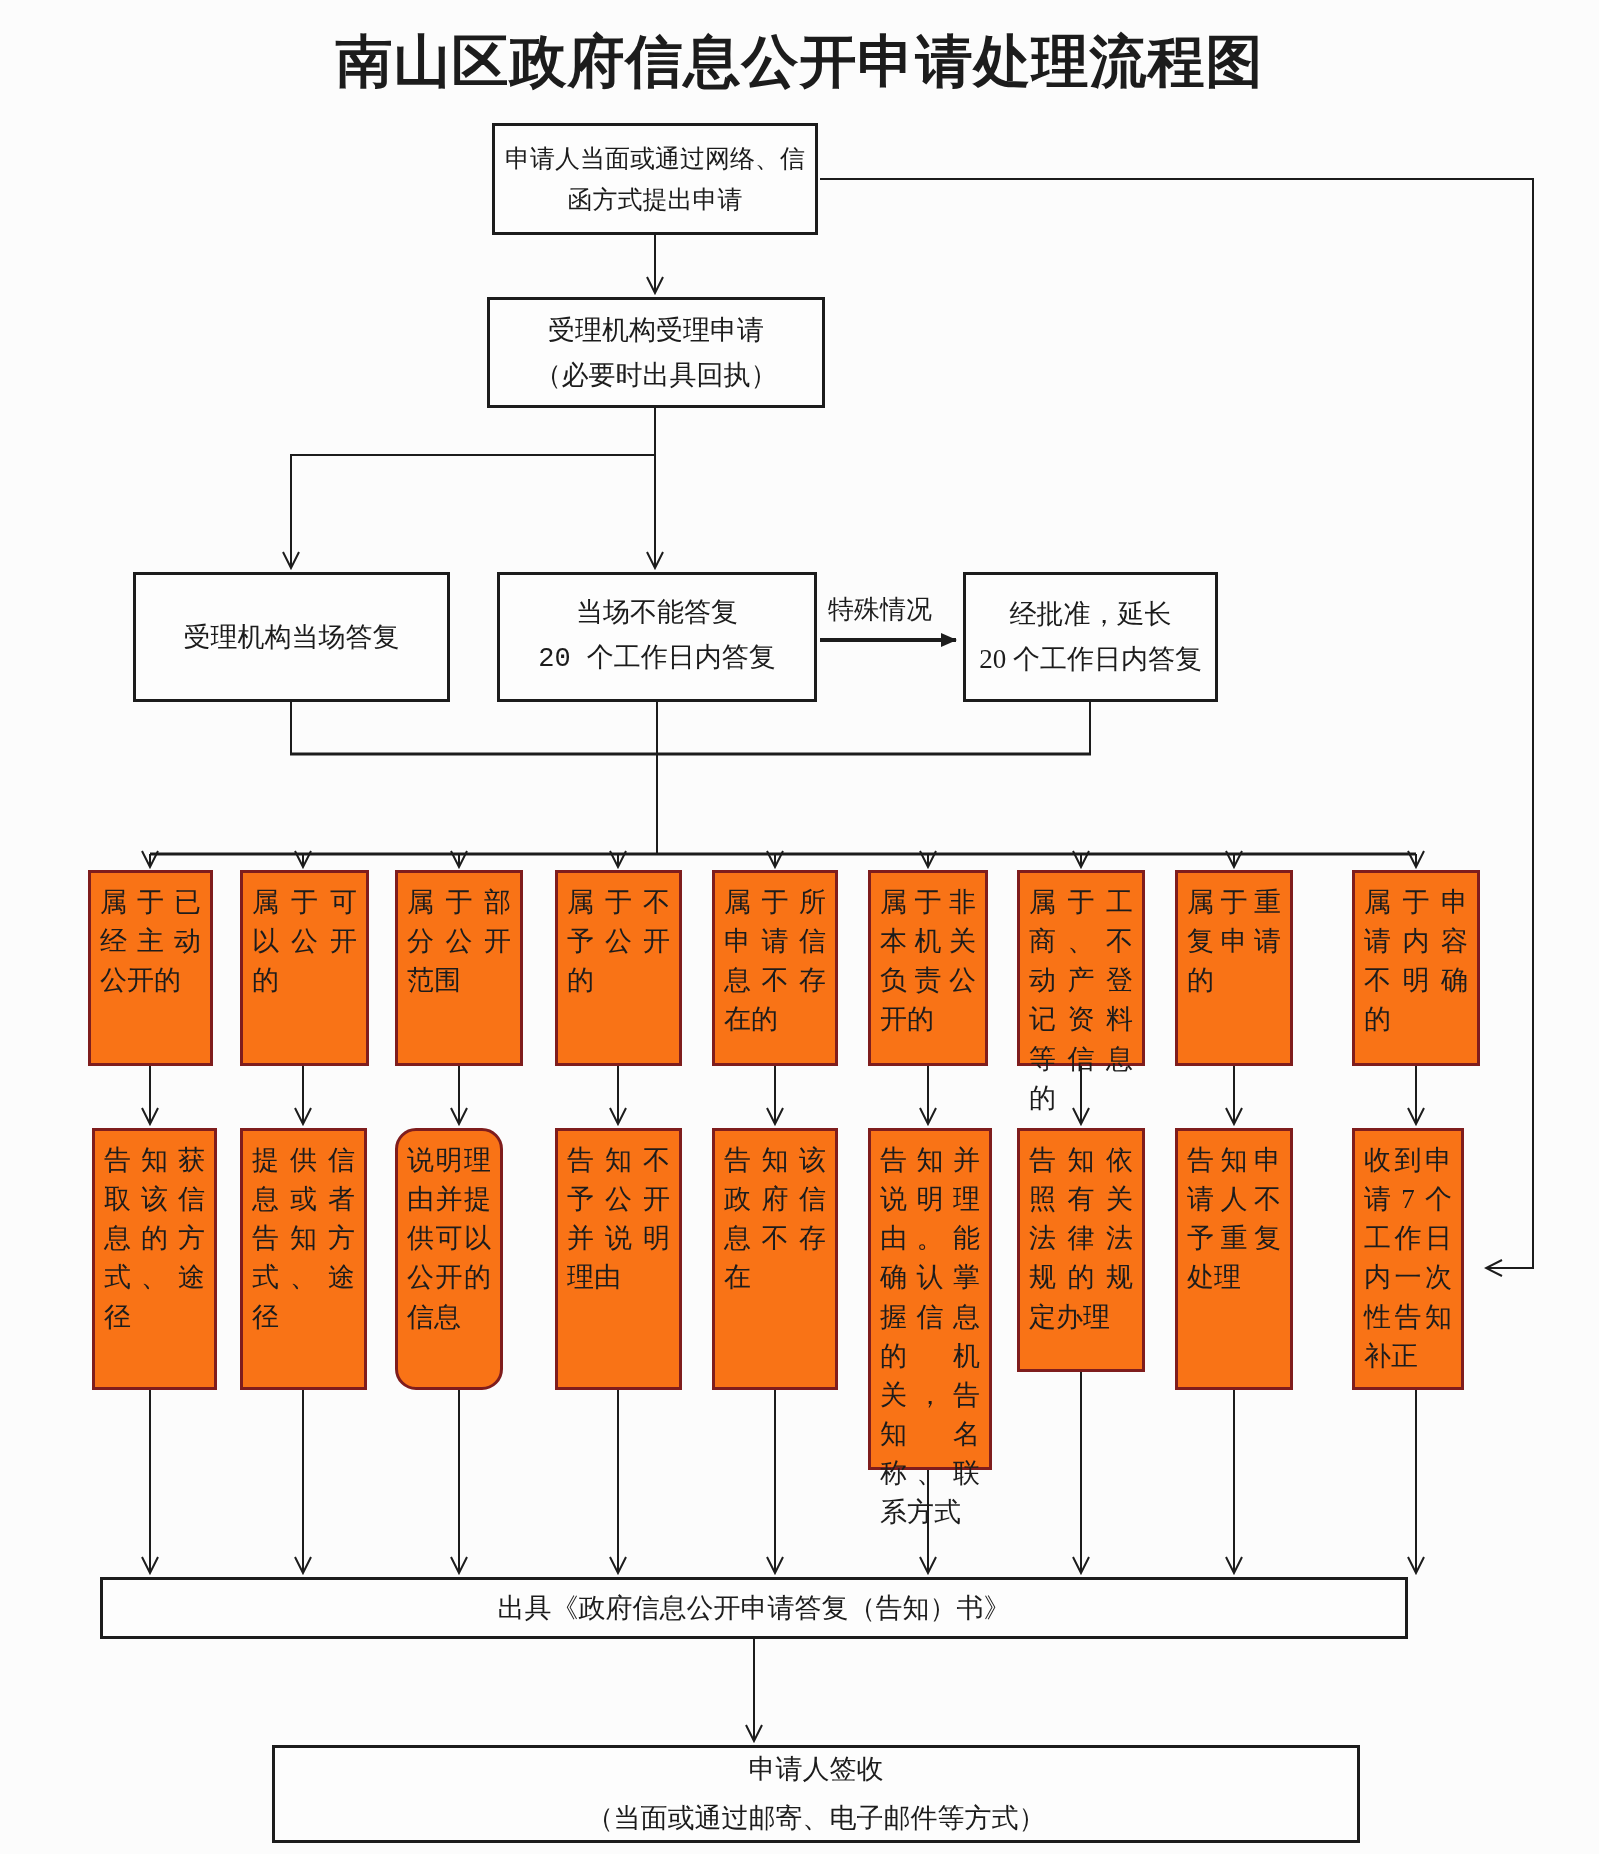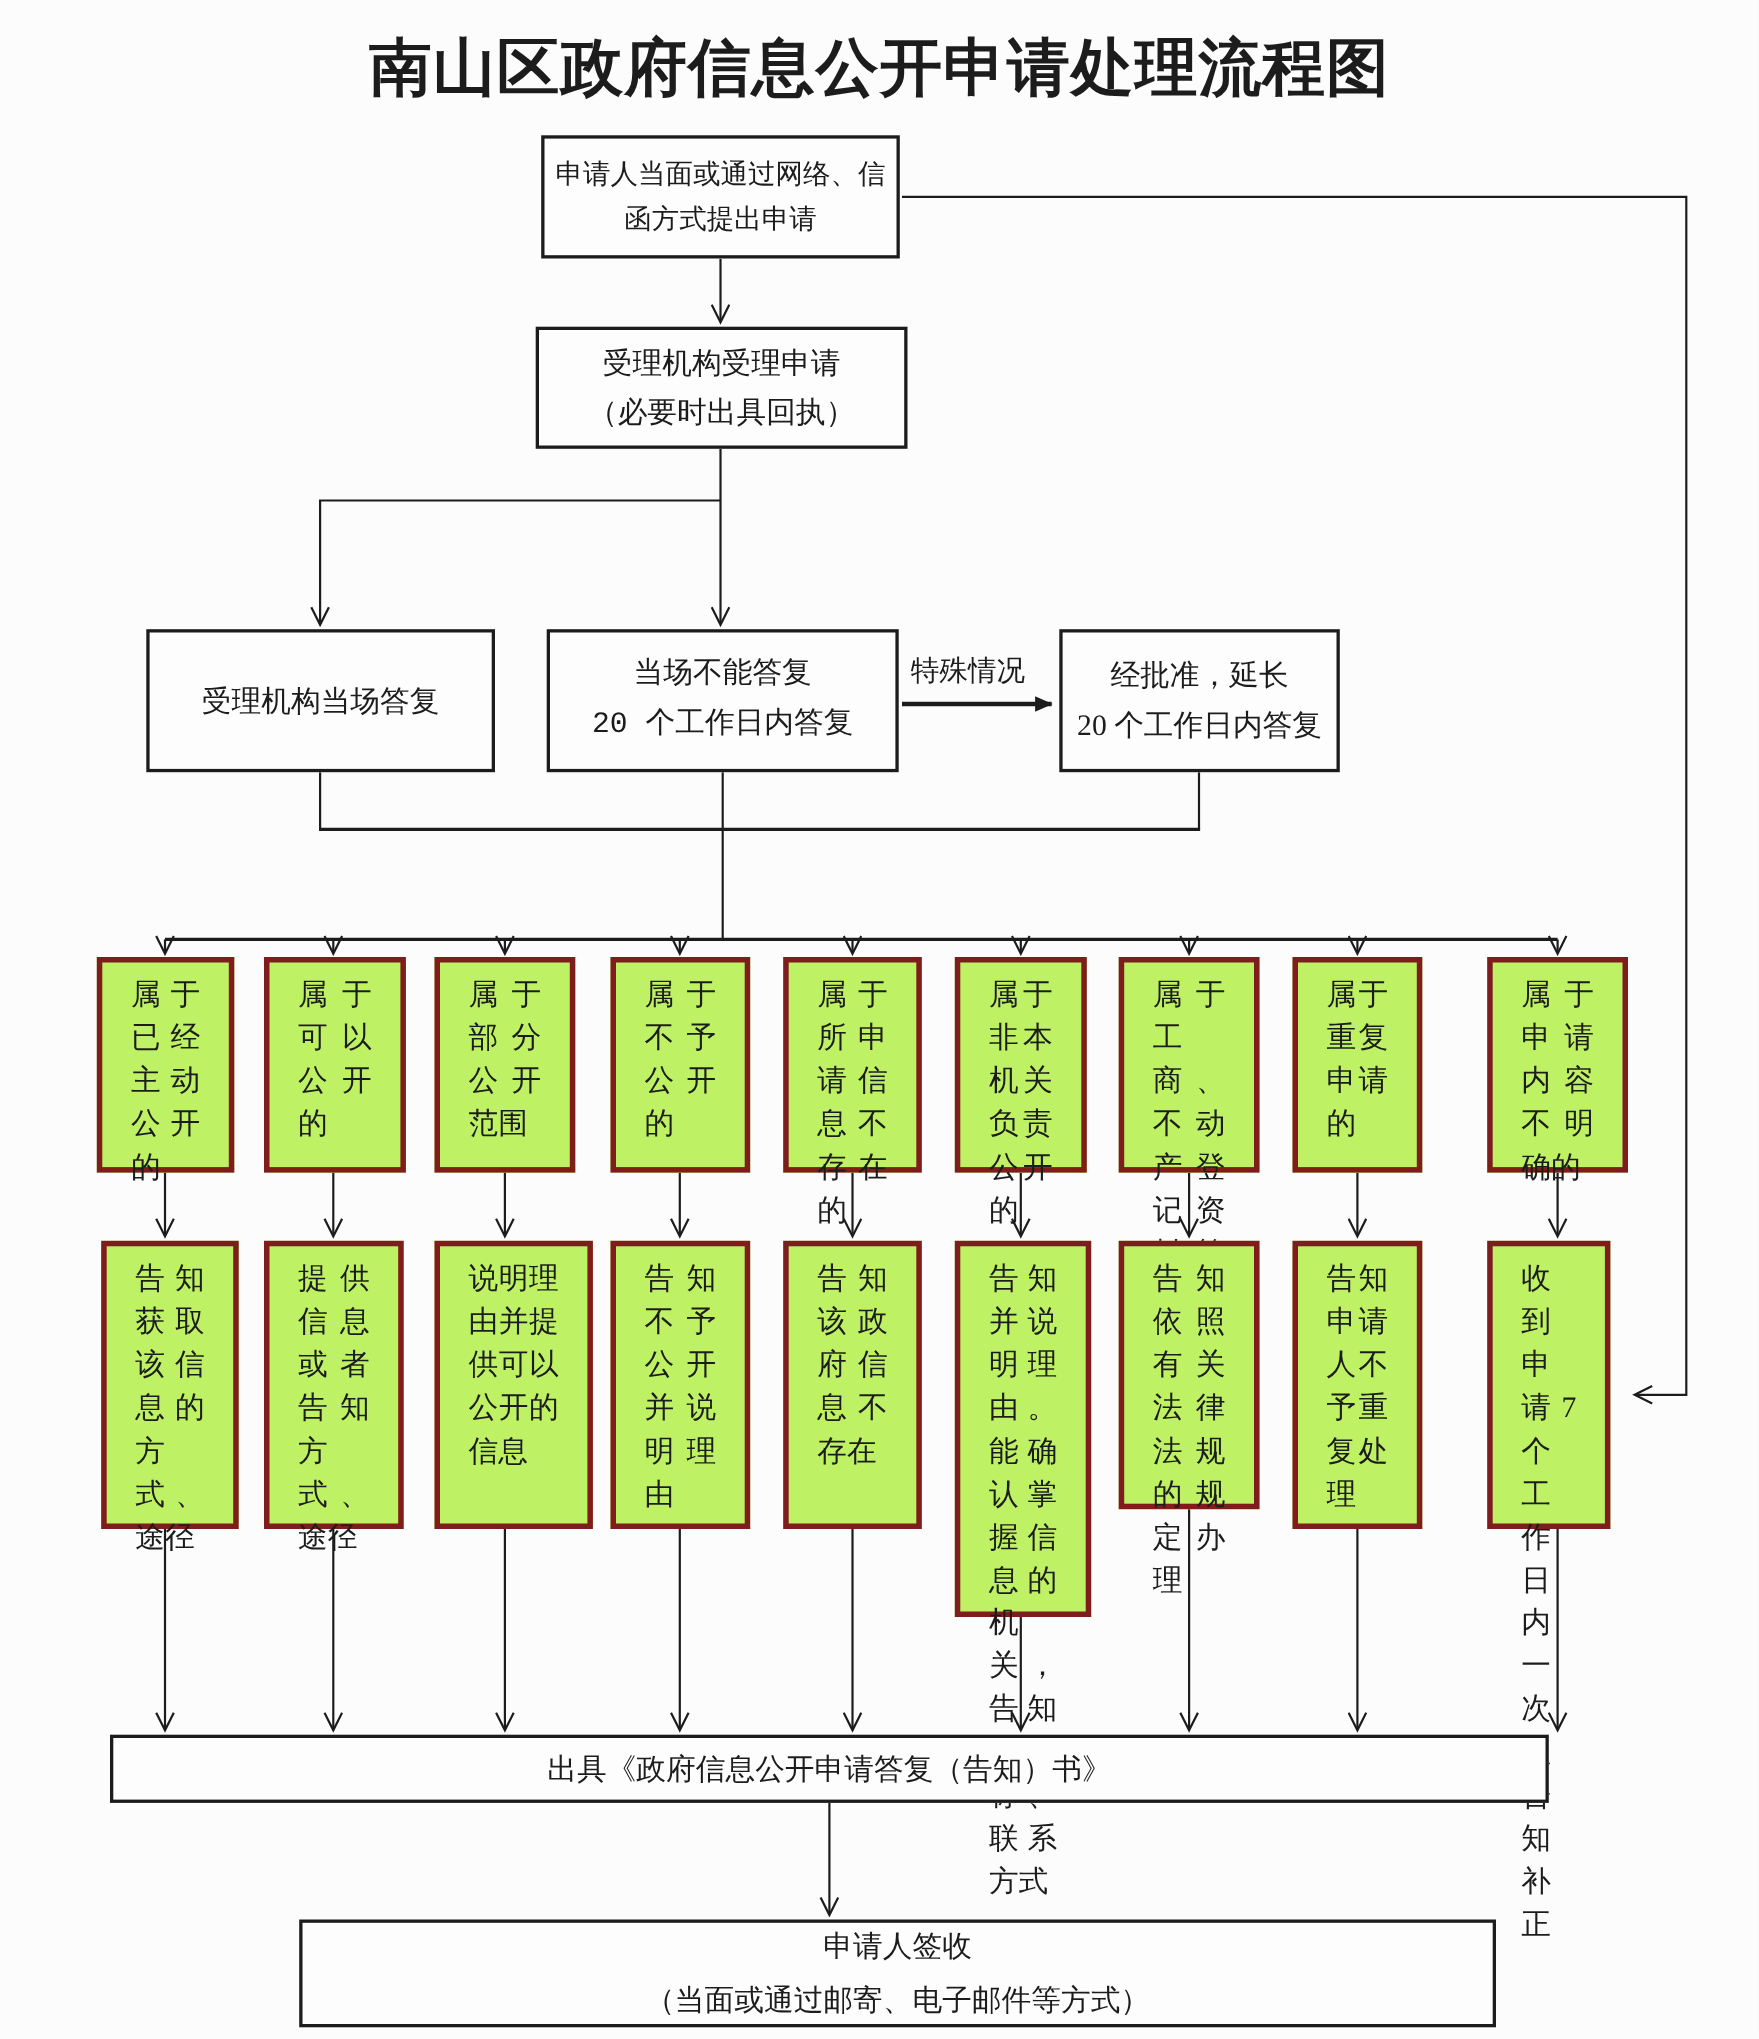--- a/index.html
+++ b/index.html
@@ -12,22 +12,22 @@
     position:absolute;left:0;top:24px;width:100%;
     text-align:center;font-size:57px;font-weight:600;letter-spacing:1px;
   }
   svg.wires{position:absolute;left:0;top:0;width:1599px;height:1854px;}
   .box{
     position:absolute;box-sizing:border-box;border:3px solid #1c1c1c;background:#fdfdfd;
     display:flex;flex-direction:column;align-items:center;justify-content:center;
     font-size:27px;line-height:1.65;text-align:center;
   }
   .cat,.act{
-    position:absolute;box-sizing:border-box;border:5px solid #7f1d1d;background:#bef264;
-    top:870px;height:196px;padding:10px 26px;
+    position:absolute;box-sizing:border-box;border:3px solid #7f1d1d;background:#f97316;
+    top:870px;height:196px;padding:10px 9px;
     font-size:27px;line-height:1.45;text-align:justify;text-justify:inter-character;
   }
   .act{top:1128px;height:262px;}
   .lbl{position:absolute;font-size:26px;text-align:left;}
   .line2{display:block;}
 </style>
 </head>
 <body>
 
 <div class="canvas">
@@ -126,21 +126,21 @@
   <div class="cat" style="left:395px;width:128px;">属于部分公开范围</div>
   <div class="cat" style="left:555px;width:127px;">属于不予公开的</div>
   <div class="cat" style="left:712px;width:126px;">属于所申请信息不存在的</div>
   <div class="cat" style="left:868px;width:120px;">属于非本机关负责公开的</div>
   <div class="cat" style="left:1017px;width:128px;">属于工商、不动产登记资料等信息的</div>
   <div class="cat" style="left:1175px;width:118px;">属于重复申请的</div>
   <div class="cat" style="left:1352px;width:128px;">属于申请内容不明确的</div>
 
   <div class="act" style="left:80px;width:125px;margin-left:12px;">告知获取该信息的方式、途径</div>
   <div class="act" style="left:240px;width:127px;">提供信息或者告知方式、途径</div>
-  <div class="act" style="left:395px;width:144px;">说明理由并提供可以公开的信息</div>
+  <div class="act" style="left:395px;width:108px;border-radius:21px;">说明理由并提供可以公开的信息</div>
   <div class="act" style="left:555px;width:127px;">告知不予公开并说明理由</div>
   <div class="act" style="left:712px;width:126px;">告知该政府信息不存在</div>
   <div class="act" style="left:868px;width:124px;height:342px;">告知并说明理由。能确认掌握信息的机关，告知名称、联系方式</div>
   <div class="act" style="left:1017px;width:128px;height:244px;">告知依照有关法律法规的规定办理</div>
   <div class="act" style="left:1175px;width:118px;">告知申请人不予重复处理</div>
   <div class="act" style="left:1352px;width:112px;">收到申请7个工作日内一次性告知补正</div>
 
   <div class="box" style="left:100px;top:1577px;width:1308px;height:62px;">
     <span>出具《政府信息公开申请答复（告知）书》</span>
   </div>

